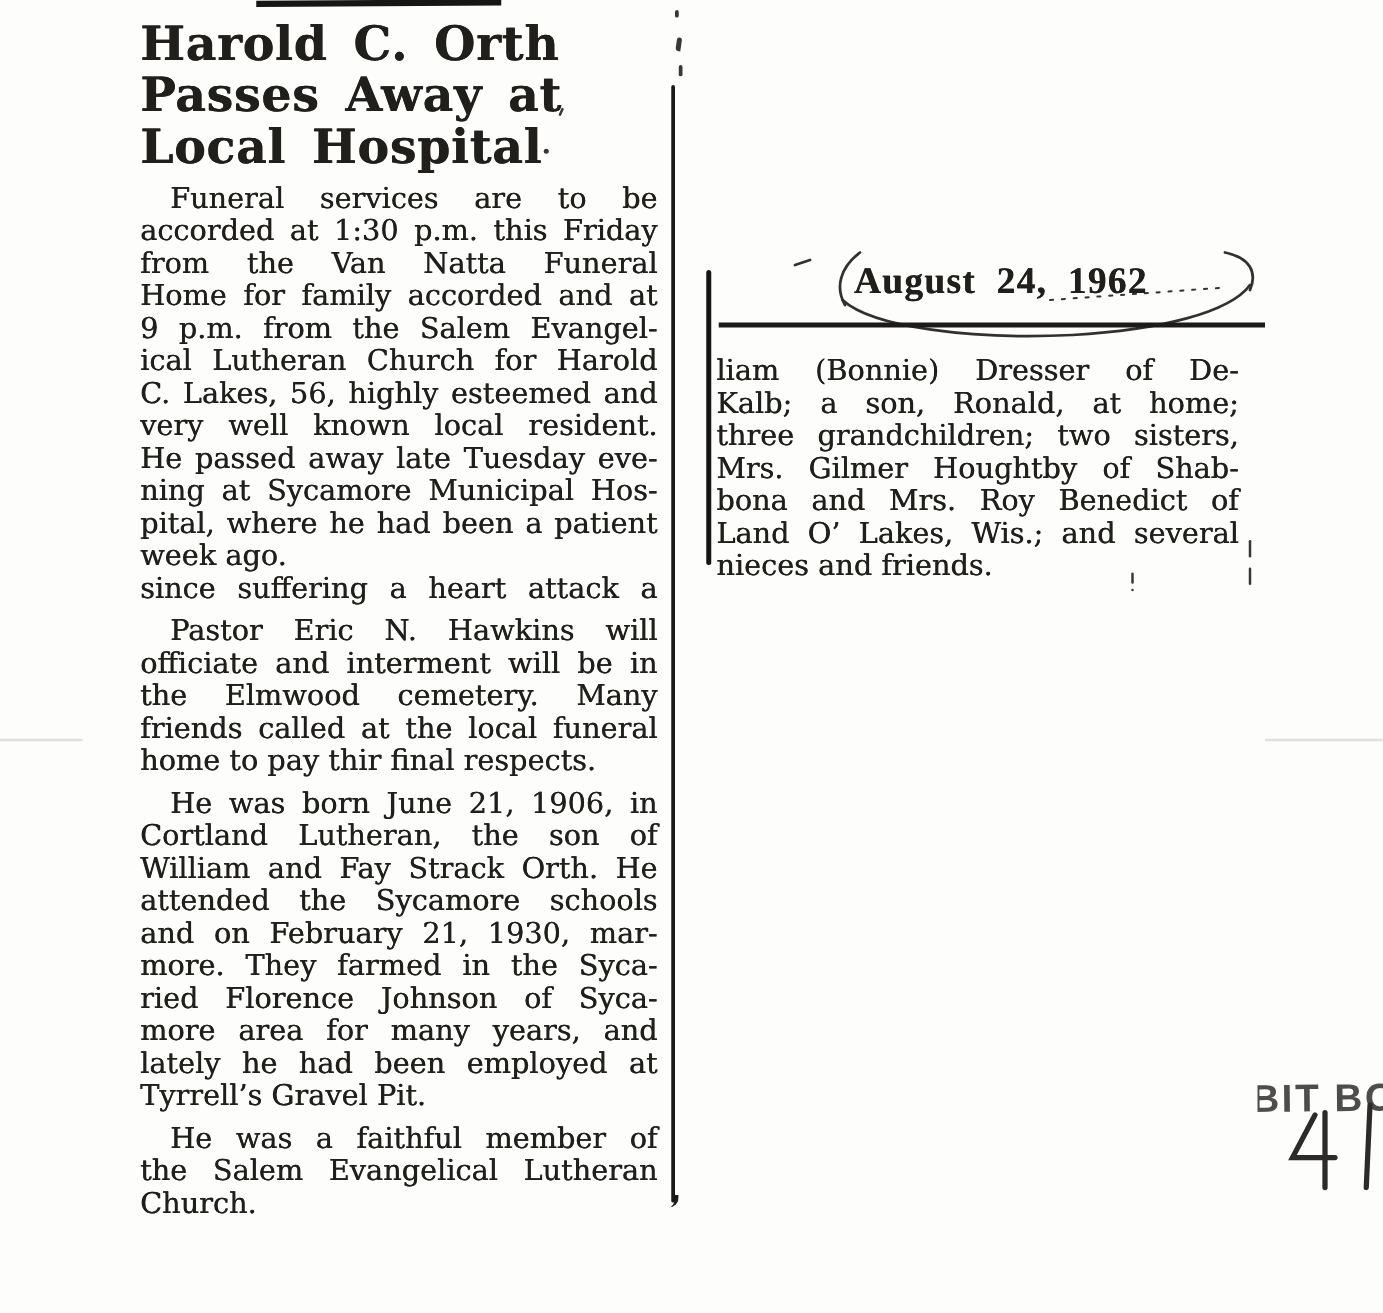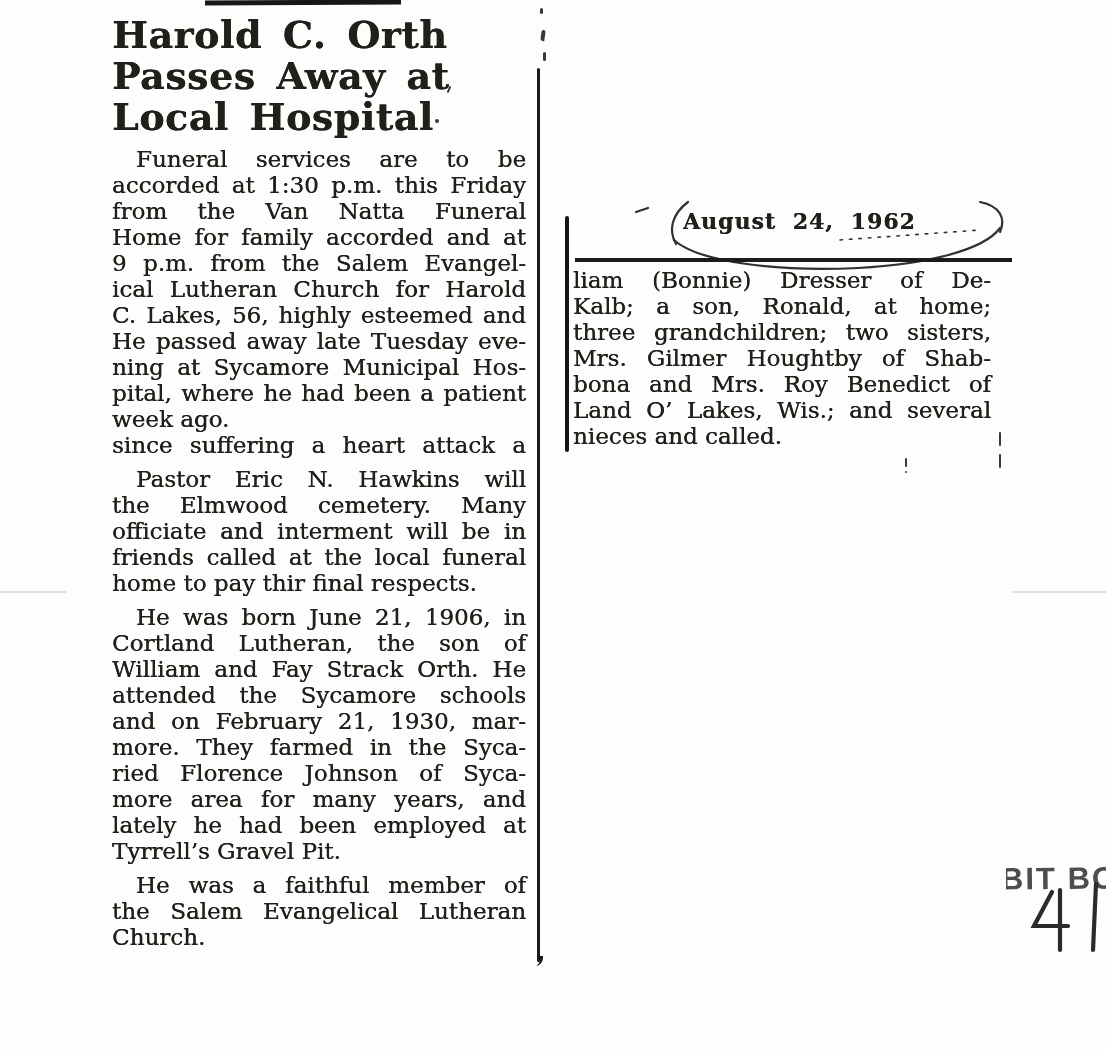--- a/index.html
+++ b/index.html
@@ -50,30 +50,31 @@
     background: #161514; border-radius: 3px;
   }
   .scan-line { position: absolute; height: 2px; background: #e2e0dd; top: 591px; }
   .scan-line.l { left: 0; width: 66px; }
   .scan-line.r { left: 1012px; width: 94px; }
   
   .right-col { position: absolute; left: 573px; top: 196px; width: 418px; }
   .date-area { position: relative; height: 64px; }
   .date-text {
     position: absolute; left: 110px; top: 12px;
-    font-size: 22px; font-weight: bold; letter-spacing: 1px; word-spacing: 8px;
+    font-size: 30px; font-weight: bold; letter-spacing: 1px; word-spacing: 8px;
     white-space: nowrap;
     text-shadow: 0.3px 0 0 currentColor;
+    font-family: Liberation Serif, serif;
   }
   .oval-svg { position: absolute; left: 55px; top: -8px; pointer-events: none; }
   .date-rule {
     position: absolute; left: 2px; top: 62px; width: 437px; height: 4px;
     background: #1c1b19;
   }
-  .rc-body { margin-top: 7px; }
+  .rc-body { margin-top: 24px; }
   
   .stamp {
     position: absolute; left: 1001px; top: 861px;
     font-family: "Liberation Sans", sans-serif;
     font-weight: bold; font-size: 31px; letter-spacing: 2px;
     color: #4e4d4b; white-space: nowrap;
     transform: rotate(-0.6deg);
   }
   .stamp-cut {
     position: absolute; left: 996px; top: 858px; width: 10px; height: 42px;
@@ -101,30 +102,31 @@
       </div>
     <div class="body">
         <div class="para">
           <div class="line indent">Funeral services are to be</div>
           <div class="line">accorded at 1:30 p.m. this Friday</div>
           <div class="line">from the Van Natta Funeral</div>
           <div class="line">Home for family accorded and at</div>
           <div class="line">9 p.m. from the Salem Evangel-</div>
           <div class="line">ical Lutheran Church for Harold</div>
           <div class="line">C. Lakes, 56, highly esteemed and</div>
+          <div class="line">very well known local resident.</div>
           <div class="line">He passed away late Tuesday eve-</div>
           <div class="line">ning at Sycamore Municipal Hos-</div>
           <div class="line">pital, where he had been a patient</div>
           <div class="line last">week ago.</div>
           <div class="line">since suffering a heart attack a</div>
         </div>
         <div class="para">
           <div class="line indent">Pastor Eric N. Hawkins will</div>
+          <div class="line">officiate and interment will be in</div>
           <div class="line">the Elmwood cemetery. Many</div>
-          <div class="line">officiate and interment will be in</div>
           <div class="line">friends called at the local funeral</div>
           <div class="line last">home to pay thir final respects.</div>
         </div>
         <div class="para">
           <div class="line indent">He was born June 21, 1906, in</div>
           <div class="line">Cortland Lutheran, the son of</div>
           <div class="line">William and Fay Strack Orth. He</div>
           <div class="line">attended the Sycamore schools</div>
           <div class="line">and on February 21, 1930, mar-</div>
           <div class="line">more. They farmed in the Syca-</div>
@@ -165,21 +167,21 @@
     </div>
     <div class="date-rule"></div>
     <div class="body rc-body">
         <div class="para">
           <div class="line">liam (Bonnie) Dresser of De-</div>
           <div class="line">Kalb; a son, Ronald, at home;</div>
           <div class="line">three grandchildren; two sisters,</div>
           <div class="line">Mrs. Gilmer Houghtby of Shab-</div>
           <div class="line">bona and Mrs. Roy Benedict of</div>
           <div class="line">Land O’ Lakes, Wis.; and several</div>
-          <div class="line last">nieces and called.</div>
+          <div class="line last">nieces and friends.</div>
         </div>
       </div>
   </div>
 
   <div class="stamp">BIT BO</div>
   <div class="stamp-cut"></div>
 
   <svg class="handwriting" width="90" height="80" viewBox="0 0 90 80" aria-label="4 1">
     <g fill="none" stroke="#2c2b29" stroke-width="4.2" stroke-linecap="round">
       <path d="M 30,12 L 12,46 L 46,46"></path>

